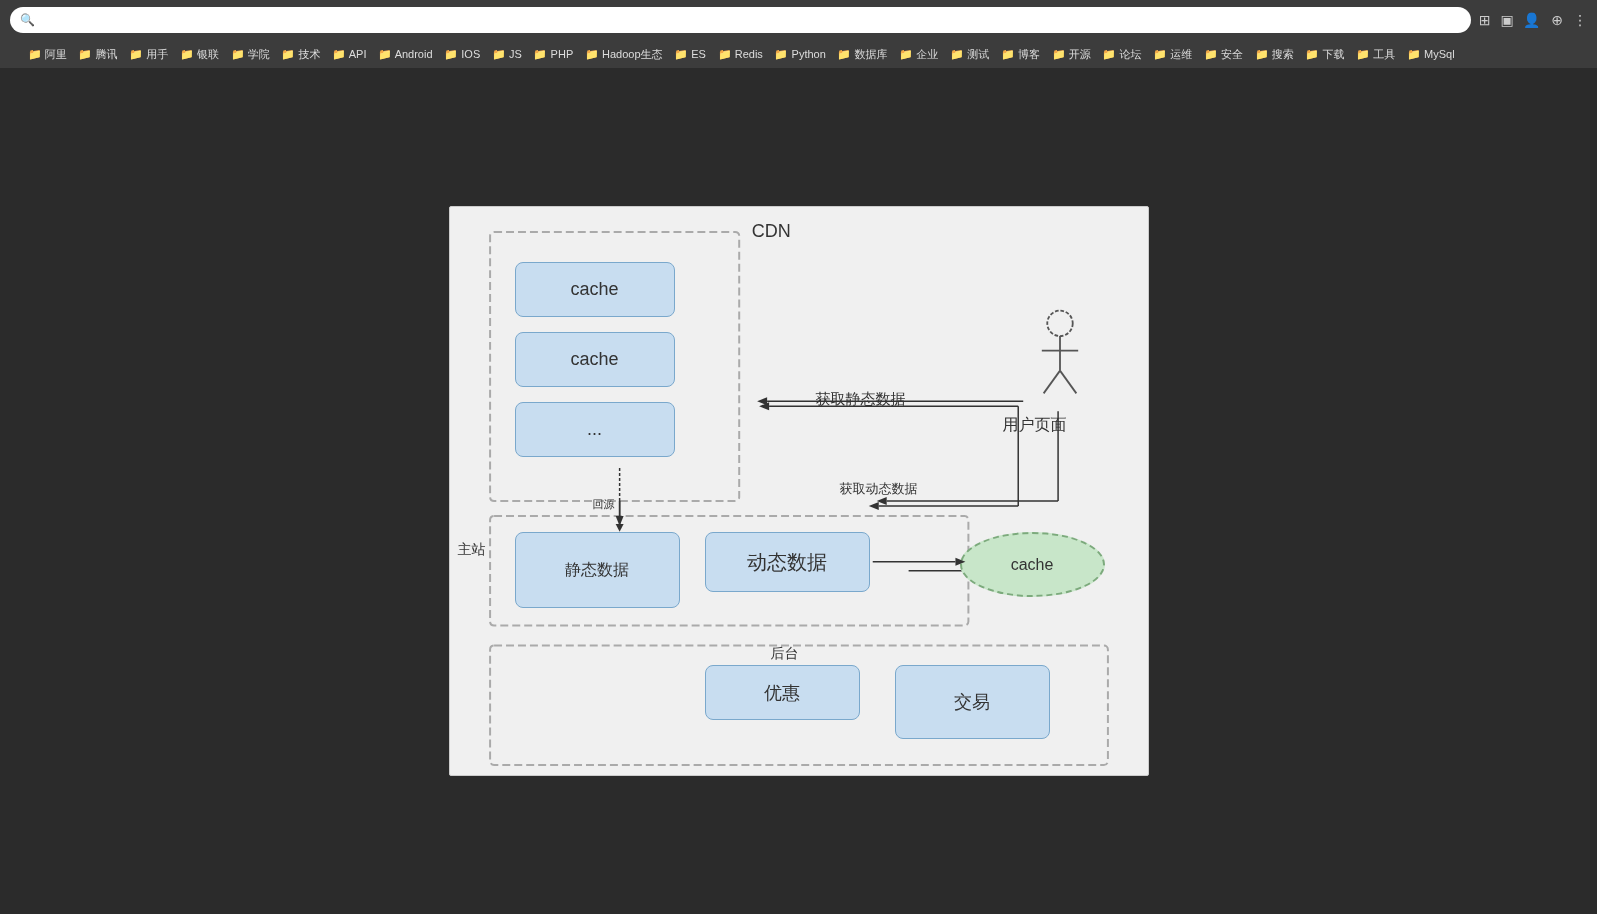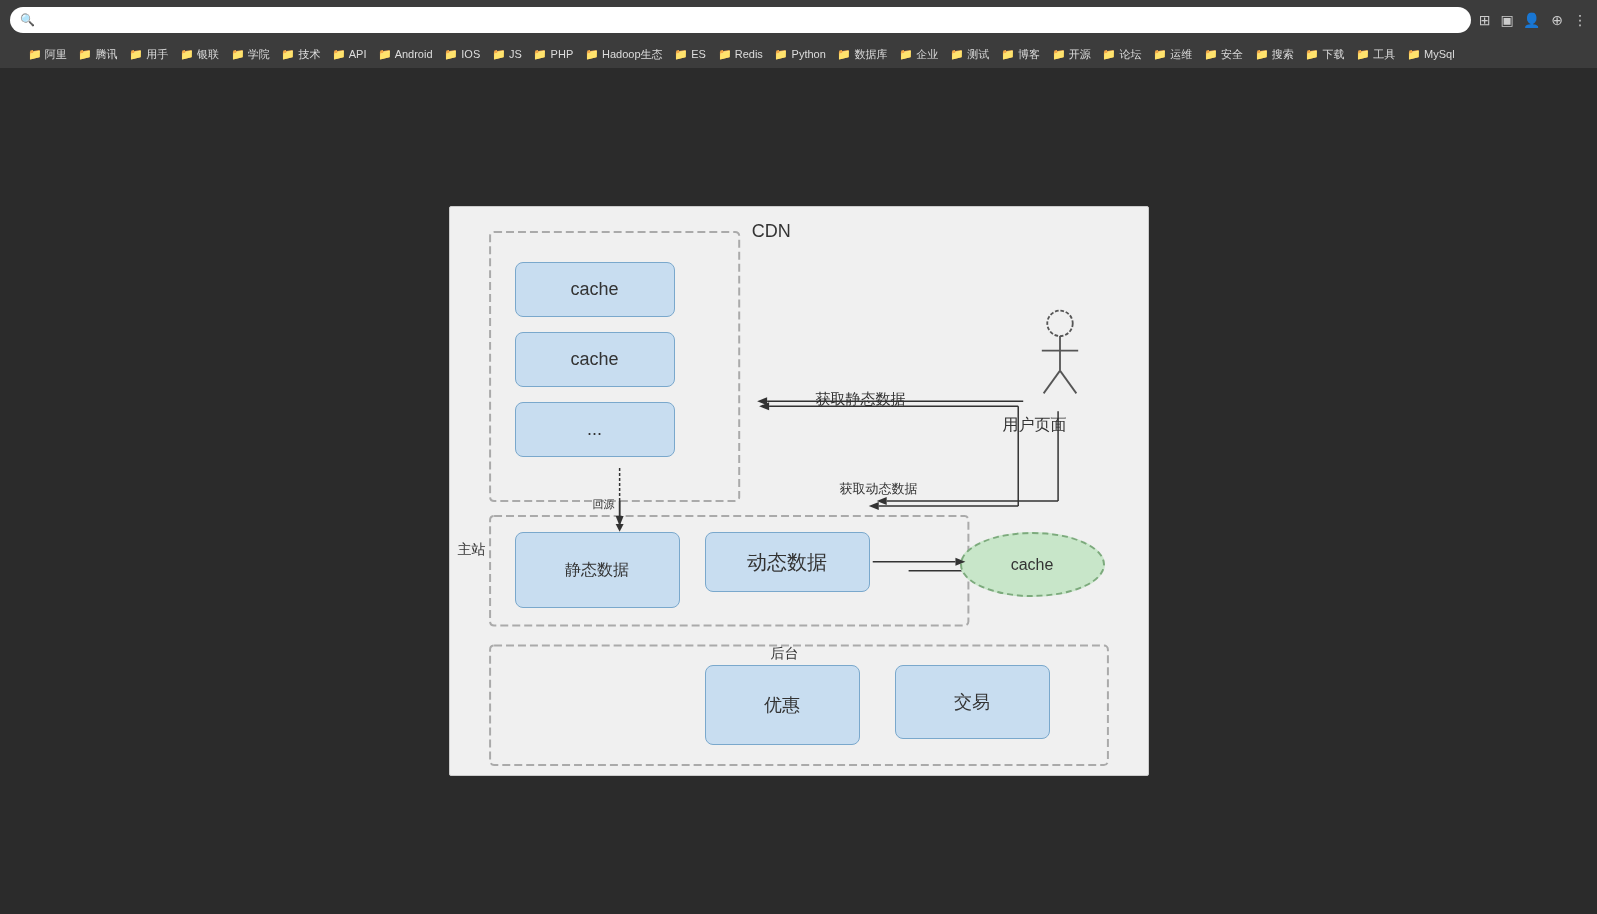--- a/index.html
+++ b/index.html
@@ -227,21 +227,21 @@
 
     <div class="cache-box" style="left:65px; top:325px; width:165px; height:76px; font-size:16px;">静态数据</div>
 
     <div class="cache-box" style="left:255px; top:325px; width:165px; height:60px; font-size:20px;">动态数据</div>
 
     <div class="cache-ellipse" style="left:510px; top:325px; width:145px; height:65px; font-size:16px;">cache</div>
 
     <div class="diagram-label" style="left:305px; top:438px; font-size:14px;margin-left:16px;">后台</div>
 
 
-    <div class="cache-box" style="left:255px; top:458px; width:155px; height:80px; font-size:18px;">优惠</div>
+    <div class="cache-box" style="left:255px; top:458px; width:155px; height:55px; font-size:18px;">优惠</div>
 
     <div class="cache-box" style="left:445px; top:458px; width:155px; height:74px; font-size:18px;">交易</div>
 
     <svg style="position:absolute; left:570px; top:100px; width:80px; height:100px;" viewBox="0 0 80 110">
 
       <circle cx="40" cy="18" r="14" fill="none" stroke="#555" stroke-width="2" stroke-dasharray="4,2"></circle>
 
       <line x1="40" y1="32" x2="40" y2="70" stroke="#555" stroke-width="2"></line>
 
       <line x1="20" y1="48" x2="60" y2="48" stroke="#555" stroke-width="2"></line>

